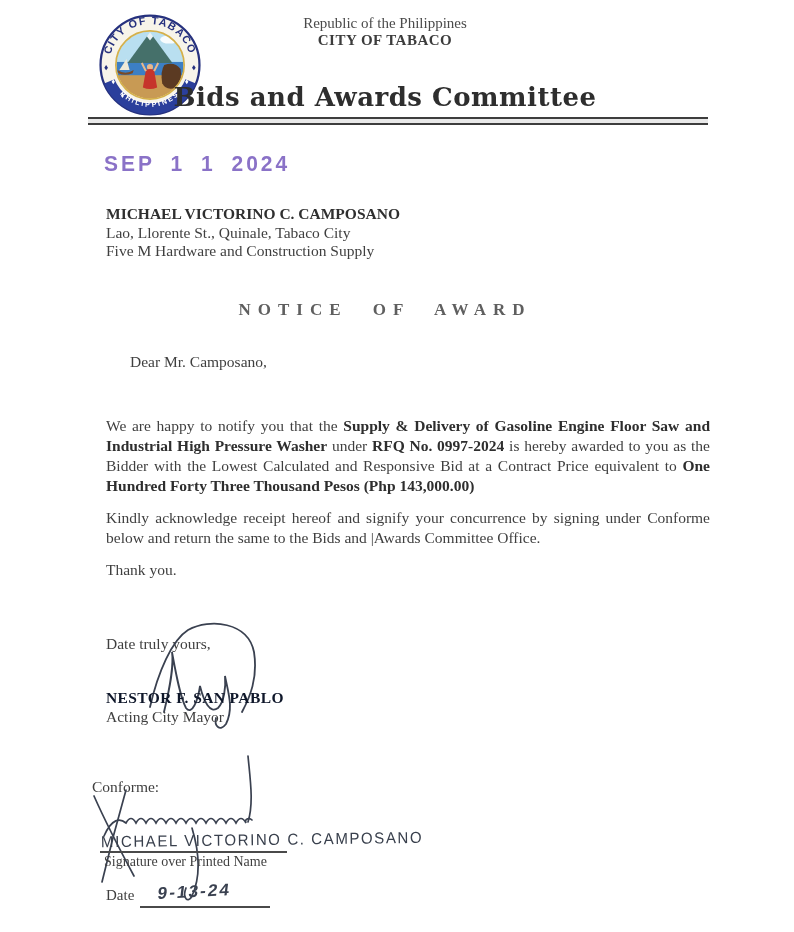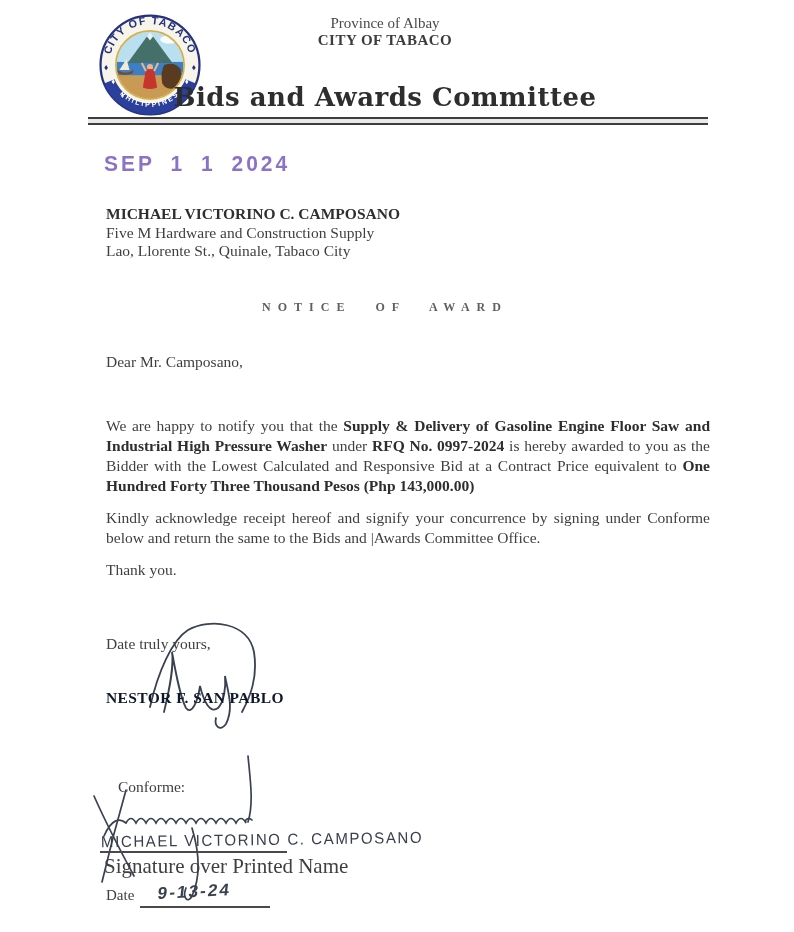--- a/index.html
+++ b/index.html
@@ -34,47 +34,47 @@
     font-family:"Liberation Sans", sans-serif;
     font-size:21px;font-weight:bold;letter-spacing:3px;word-spacing:7px;
     color:#7b5fc0;opacity:.88;transform:scaleY(1.05);
   }
   
   .addressee{position:absolute;left:106px;top:205px;font-size:15.5px;line-height:18.5px;}
   .addressee .name{font-weight:bold;color:#2f2f2f;}
   
   .doc-title{
     position:absolute;left:150px;top:300px;width:470px;text-align:center;
-    font-size:12px;font-weight:bold;color:#5f5f5f;
+    font-size:17px;font-weight:bold;color:#5f5f5f;
     letter-spacing:7px;word-spacing:14px;
   }
   
   .bodytext{position:absolute;left:106px;width:604px;font-size:15.5px;line-height:20px;color:#3f3f3f;}
-  .salutation{top:352px;}
+  .salutation{top:352px;margin-left:24px;}
   .para1{top:416px;text-align:justify;}
   .para2{top:508px;text-align:justify;}
   .thanks{top:560px;}
   .closing{top:634px;}
   .bodytext b{color:#2e2e2e;}
   
   .sig-svg{position:absolute;pointer-events:none;}
   .mayor-sig{left:130px;top:612px;width:160px;height:120px;}
   .conforme-sig{left:88px;top:748px;width:290px;height:158px;}
   .signatory{position:absolute;left:106px;top:689px;font-size:15.5px;line-height:18.5px;}
   .signatory .name{font-weight:bold;color:#0f172a;letter-spacing:0.4px;}
   
-  .conforme-label{position:absolute;left:118px;top:778px;font-size:15.5px;}
+  .conforme-label{position:absolute;left:92px;top:778px;font-size:15.5px;}
   .hand-name{
     position:absolute;left:101px;top:831px;width:280px;
     font-family:"Liberation Sans", sans-serif;font-size:15px;
     letter-spacing:1.6px;color:#39404d;
     transform:rotate(-0.8deg) scaleY(1.06);white-space:nowrap;
   }
   .sig-line{position:absolute;left:100px;top:851px;width:187px;height:1.5px;background:#4a4a4a;}
-  .sig-caption{position:absolute;left:104px;top:854px;font-size:21px;color:#3f3f3f;}
+  .sig-caption{position:absolute;left:104px;top:854px;font-size:14px;color:#3f3f3f;}
   .date-label{position:absolute;left:106px;top:887px;font-size:15px;}
   .date-line{position:absolute;left:140px;top:906px;width:130px;height:1.5px;background:#4a4a4a;}
   .hand-date{
     position:absolute;left:158px;top:882px;
     font-family:"Liberation Sans", sans-serif;font-size:17px;font-weight:bold;
     color:#3a4150;transform:skewX(-10deg) rotate(-3deg);letter-spacing:2px;
   }
 </style>
 </head>
 <body>
@@ -122,32 +122,32 @@
       <path d="M 23,78 l 1.5,2.2 l -1.5,2.2 l -1.5,-2.2 Z"></path>
       <path d="M 77,78 l 1.5,2.2 l -1.5,2.2 l -1.5,-2.2 Z"></path>
     </g>
     <g fill="#26317e">
       <path d="M 7,50 l 1.8,2.6 l -1.8,2.6 l -1.8,-2.6 Z"></path>
       <path d="M 93,50 l 1.8,2.6 l -1.8,2.6 l -1.8,-2.6 Z"></path>
     </g>
   </svg>
 
   <div class="lh-text">
-    <div>Province of Albay</div>
+    <div>Republic of the Philippines</div>
     <div class="lh-city">CITY OF TABACO</div>
   </div>
   <div class="committee">Bids and Awards Committee</div>
   <div class="rule"></div>
 
   <div class="stamp">SEP 1 1 2024</div>
 
   <div class="addressee">
     <div class="name">MICHAEL VICTORINO C. CAMPOSANO</div>
+    <div>Lao, Llorente St., Quinale, Tabaco City</div>
     <div>Five M Hardware and Construction Supply</div>
-    <div>Lao, Llorente St., Quinale, Tabaco City</div>
   </div>
 
   <div class="doc-title">NOTICE OF AWARD</div>
 
   <div class="bodytext salutation">Dear Mr. Camposano,</div>
 
   <div class="bodytext para1"><span>We are happy to notify you that the </span><b>Supply &amp; Delivery of Gasoline Engine Floor Saw and Industrial High Pressure Washer</b><span> under </span><b>RFQ No. 0997-2024</b><span> is hereby awarded to you as the Bidder with the Lowest Calculated and Responsive Bid at a Contract Price equivalent to </span><b>One Hundred Forty Three Thousand Pesos (Php 143,000.00)</b></div>
 
   <div class="bodytext para2">Kindly acknowledge receipt hereof and signify your concurrence by signing under Conforme below and return the same to the Bids and |Awards Committee Office.</div>
 
@@ -157,20 +157,21 @@
 
   <svg class="sig-svg mayor-sig" viewBox="0 0 160 120">
     <g fill="none" stroke="#3a4150" stroke-width="1.8" stroke-linecap="round">
       <path d="M 20,95 C 28,60 42,28 58,18 C 80,6 118,10 124,40 C 128,66 120,85 112,100"></path>
       <path d="M 34,100 C 40,75 44,55 42,40 C 46,62 50,85 56,96 C 62,104 68,88 70,74 C 74,90 80,102 88,96 C 94,90 96,76 95,64 C 98,80 104,96 96,112 C 90,120 84,114 86,106"></path>
     </g>
   </svg>
 
   <div class="signatory">
     <div class="name">NESTOR F. SAN PABLO</div>
+    <div>Acting City Mayor</div>
   </div>
 
   <div class="conforme-label">Conforme:</div>
 
   <svg class="sig-svg conforme-sig" viewBox="0 0 290 158">
     <g fill="none" stroke="#3a4150" stroke-width="1.7" stroke-linecap="round">
       <path d="M 160,8 C 162,30 166,55 160,74"></path>
       <path d="M 16,88 C 24,70 32,70 38,75 q 5,-9 10,0 q 5,-9 10,0 q 5,-9 10,0 q 5,-9 10,0 q 5,-9 10,0 q 5,-9 10,0 q 5,-9 10,0 q 5,-9 10,0 q 5,-9 10,0 q 5,-9 10,0 q 5,-9 10,0 q 5,-9 10,0 C 156,70 162,70 164,72"></path>
       <path d="M 38,42 C 30,70 22,100 14,134"></path>
       <path d="M 6,48 C 18,75 32,102 46,128"></path>

